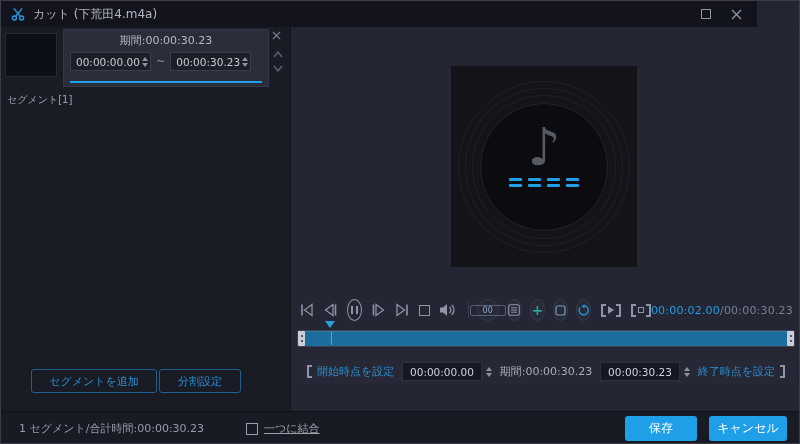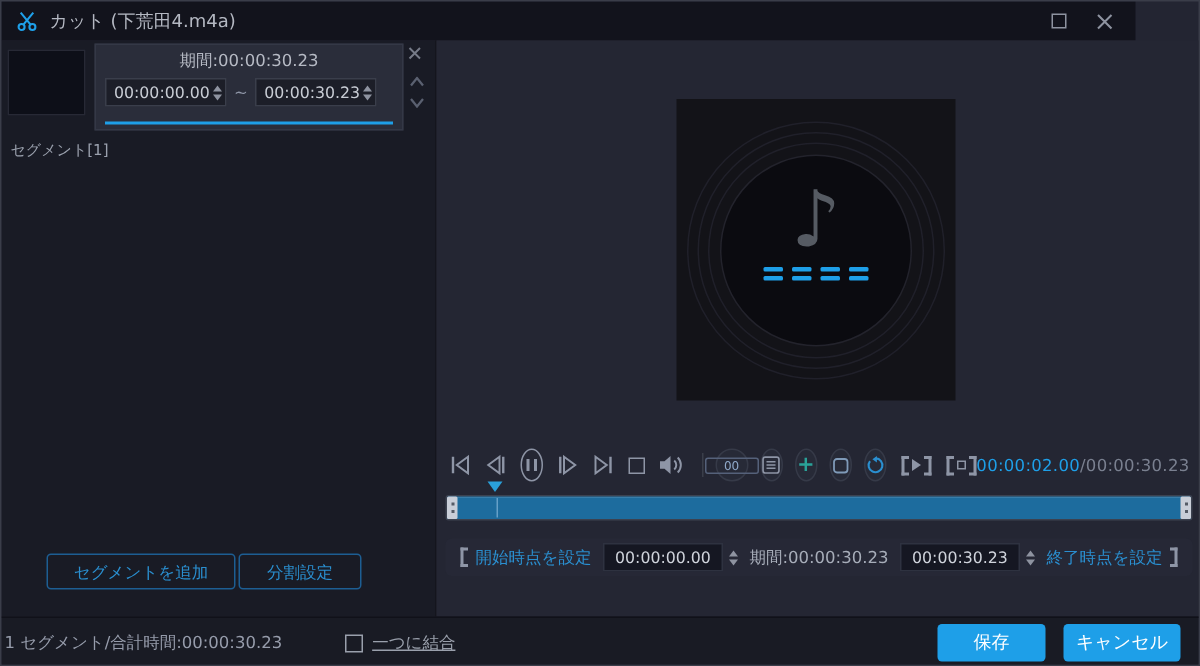--- a/index.html
+++ b/index.html
@@ -97,21 +97,21 @@
   .trim-bar { position:absolute; left:6px; right:6px; top:332px; height:25px; background:#262836;
     border-radius:4px; display:flex; align-items:center; padding:0 10px; justify-content:space-between; }
   .set-btn { display:flex; align-items:center; gap:5px; color:#2a8fd0; font-size:11px; cursor:pointer; }
   .trim-field { display:flex; align-items:center; }
   .trim-input { background:#151722; border:1px solid #2e3240; height:19px; min-width:80px;
     display:flex; align-items:center; justify-content:center; font-size:10.5px; color:#cfd3db; padding:0 6px; }
   .dur-label { color:#a7adb9; font-size:11px; }
   
   .footer { position:absolute; left:0; top:410px; width:800px; height:34px; background:#191b24;
     border-top:1px solid #101119; display:flex; align-items:center; }
-  .summary { margin-left:2px; font-size:11px; color:#969cab; }
+  .summary { margin-left:18px; font-size:11px; color:#969cab; }
   .merge-wrap { display:flex; align-items:center; margin-left:42px; cursor:pointer; }
   .checkbox { width:12px; height:12px; border:1px solid #9aa0ac; background:transparent; }
   .merge-label { margin-left:6px; font-size:11px; color:#9aa0ac;text-decoration:underline; }
   .f-spacer { flex:1; }
   .primary-btn { height:25px; background:#1e9fe8; border:none; border-radius:3px; color:#ffffff;
     font-size:12px; font-family:"DejaVu Sans", sans-serif; display:flex; align-items:center;
     justify-content:center; cursor:pointer; }
   .btn-save { width:72px; margin-right:12px; }
   .btn-cancel { width:78px; margin-right:14px; }
   svg { display:block; }

